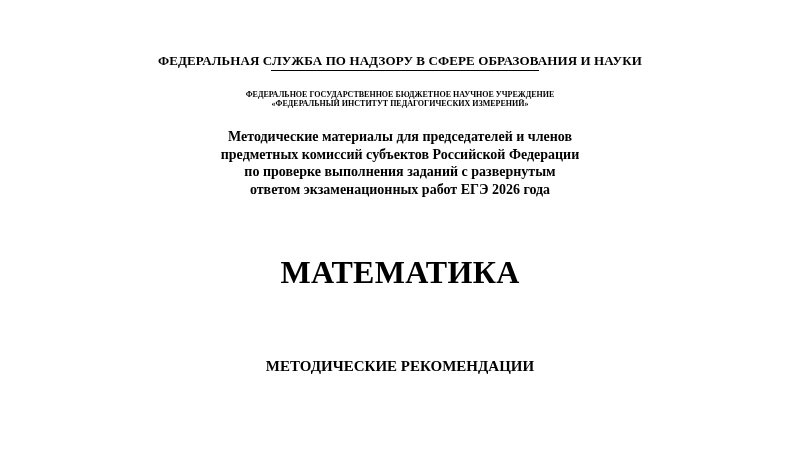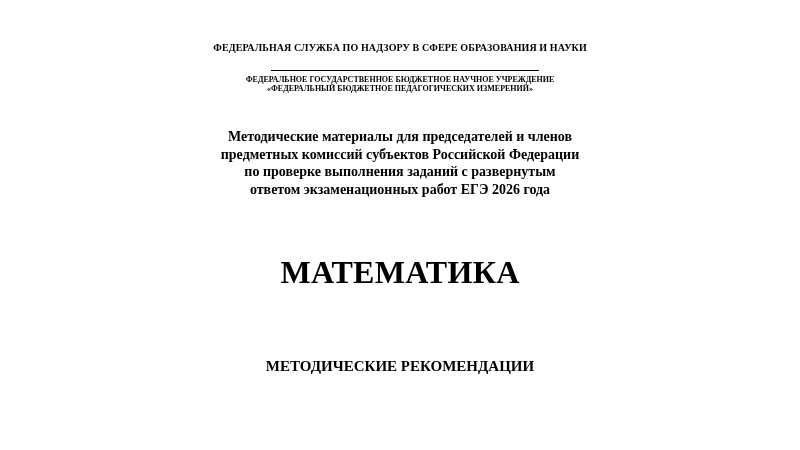--- a/index.html
+++ b/index.html
@@ -2,39 +2,39 @@
 <html><head>
 <meta charset="utf-8">
 <style>
   html, body { margin: 0; padding: 0; }
   body {
     width: 800px; height: 450px; background: #ffffff; overflow: hidden;
     position: relative; font-family: "Liberation Serif", "DejaVu Serif", serif; color: #000;
   }
   .page { position: absolute; left: 0; top: 0; width: 800px; height: 450px; }
   .centered { position: absolute; left: 0; width: 800px; text-align: center; font-weight: bold; }
-  .org1 { top: 42px; font-size: 10px; letter-spacing: 0.1px; }
+  .org1 { top: 53px; font-size: 13px; letter-spacing: 0.1px; }
   .rule { position: absolute; top: 70px; left: 271px; width: 268px; height: 0; border-top: 1px solid #000; }
-  .org2 { top: 75px; font-size: 8px; line-height: 9px; }
+  .org2 { top: 90px; font-size: 8px; line-height: 9px; }
   .subtitle { top: 128px; font-size: 14px; line-height: 17.5px; }
   .subject { top: 254px; font-size: 32px; line-height: 36px; letter-spacing: 0.3px; }
   .recs { top: 358px; font-size: 15px; line-height: 17.5px; }
   .line { display: block; white-space: nowrap; }
 </style>
 </head>
 <body>
 
 <div class="page">
   <div class="centered org1">
     <span class="line">ФЕДЕРАЛЬНАЯ СЛУЖБА ПО НАДЗОРУ В СФЕРЕ ОБРАЗОВАНИЯ И НАУКИ</span>
   </div>
   <div class="rule"></div>
   <div class="centered org2">
     <span class="line">ФЕДЕРАЛЬНОЕ ГОСУДАРСТВЕННОЕ БЮДЖЕТНОЕ НАУЧНОЕ УЧРЕЖДЕНИЕ</span>
-    <span class="line">«ФЕДЕРАЛЬНЫЙ БЮДЖЕТНОЕ ПЕДАГОГИЧЕСКИХ ИЗМЕРЕНИЙ»</span>
+    <span class="line">«ФЕДЕРАЛЬНЫЙ ИНСТИТУТ ПЕДАГОГИЧЕСКИХ ИЗМЕРЕНИЙ»</span>
   </div>
   <div class="centered subtitle">
     <span class="line">Методические материалы для председателей и членов</span>
     <span class="line">предметных комиссий субъектов Российской Федерации</span>
     <span class="line">по проверке выполнения заданий с развернутым</span>
     <span class="line">ответом экзаменационных работ ЕГЭ 2026 года</span>
   </div>
   <div class="centered subject">
     <span class="line">МАТЕМАТИКА</span>
   </div>

